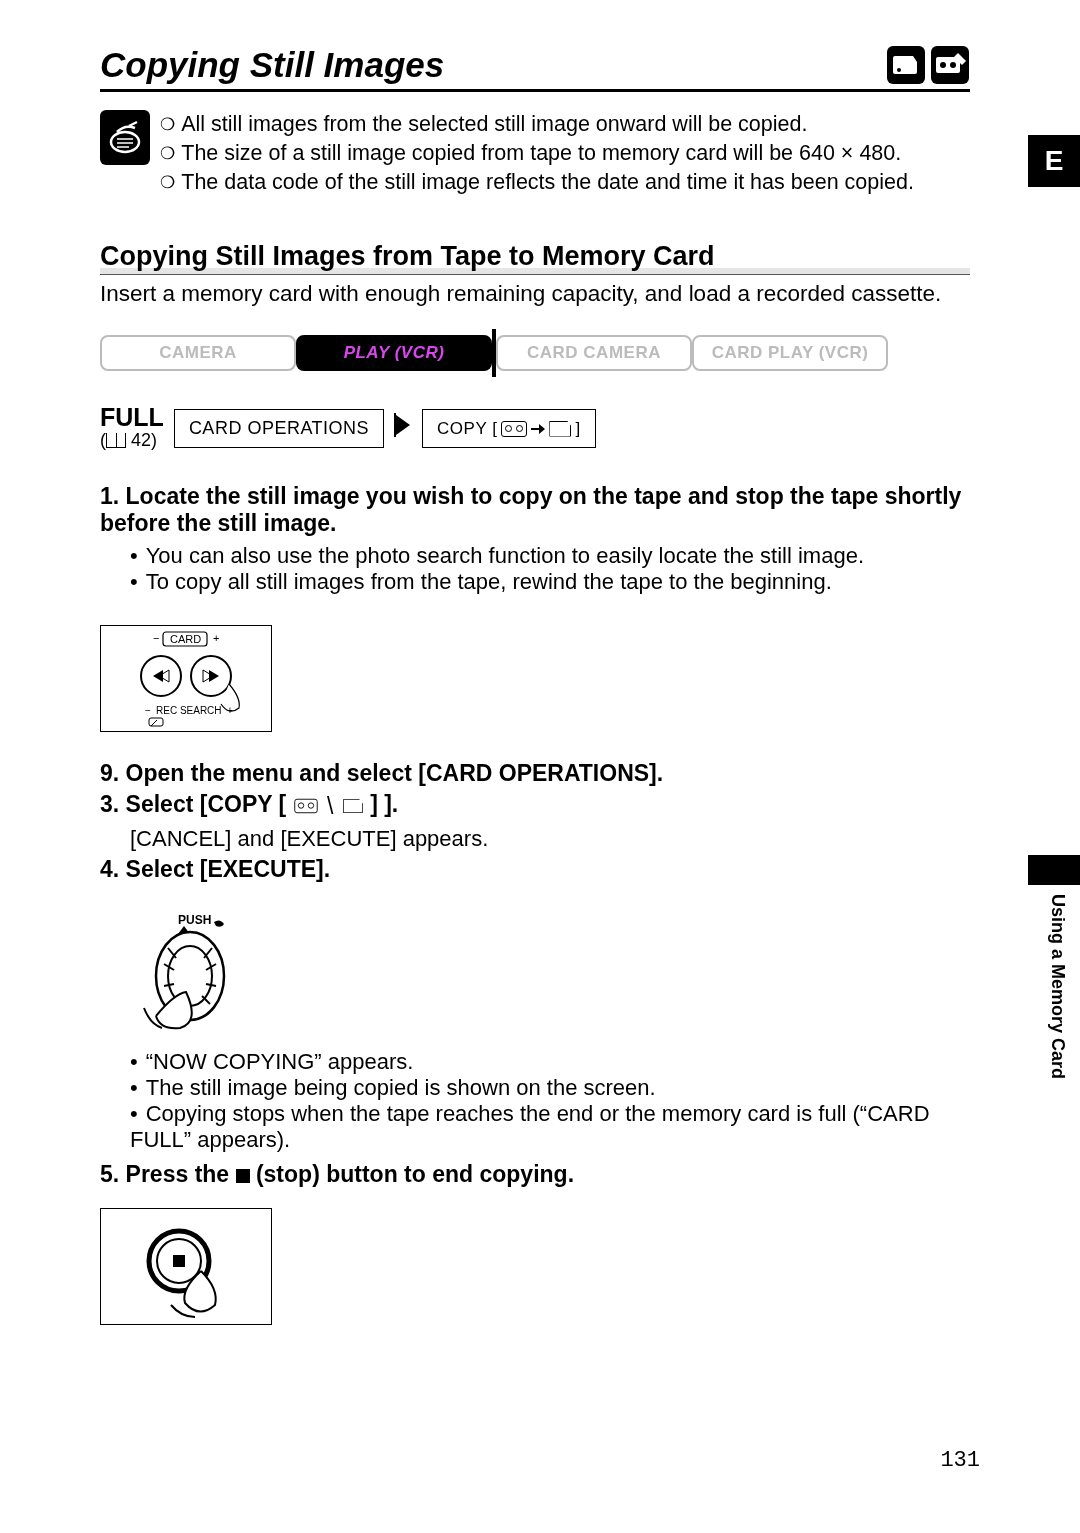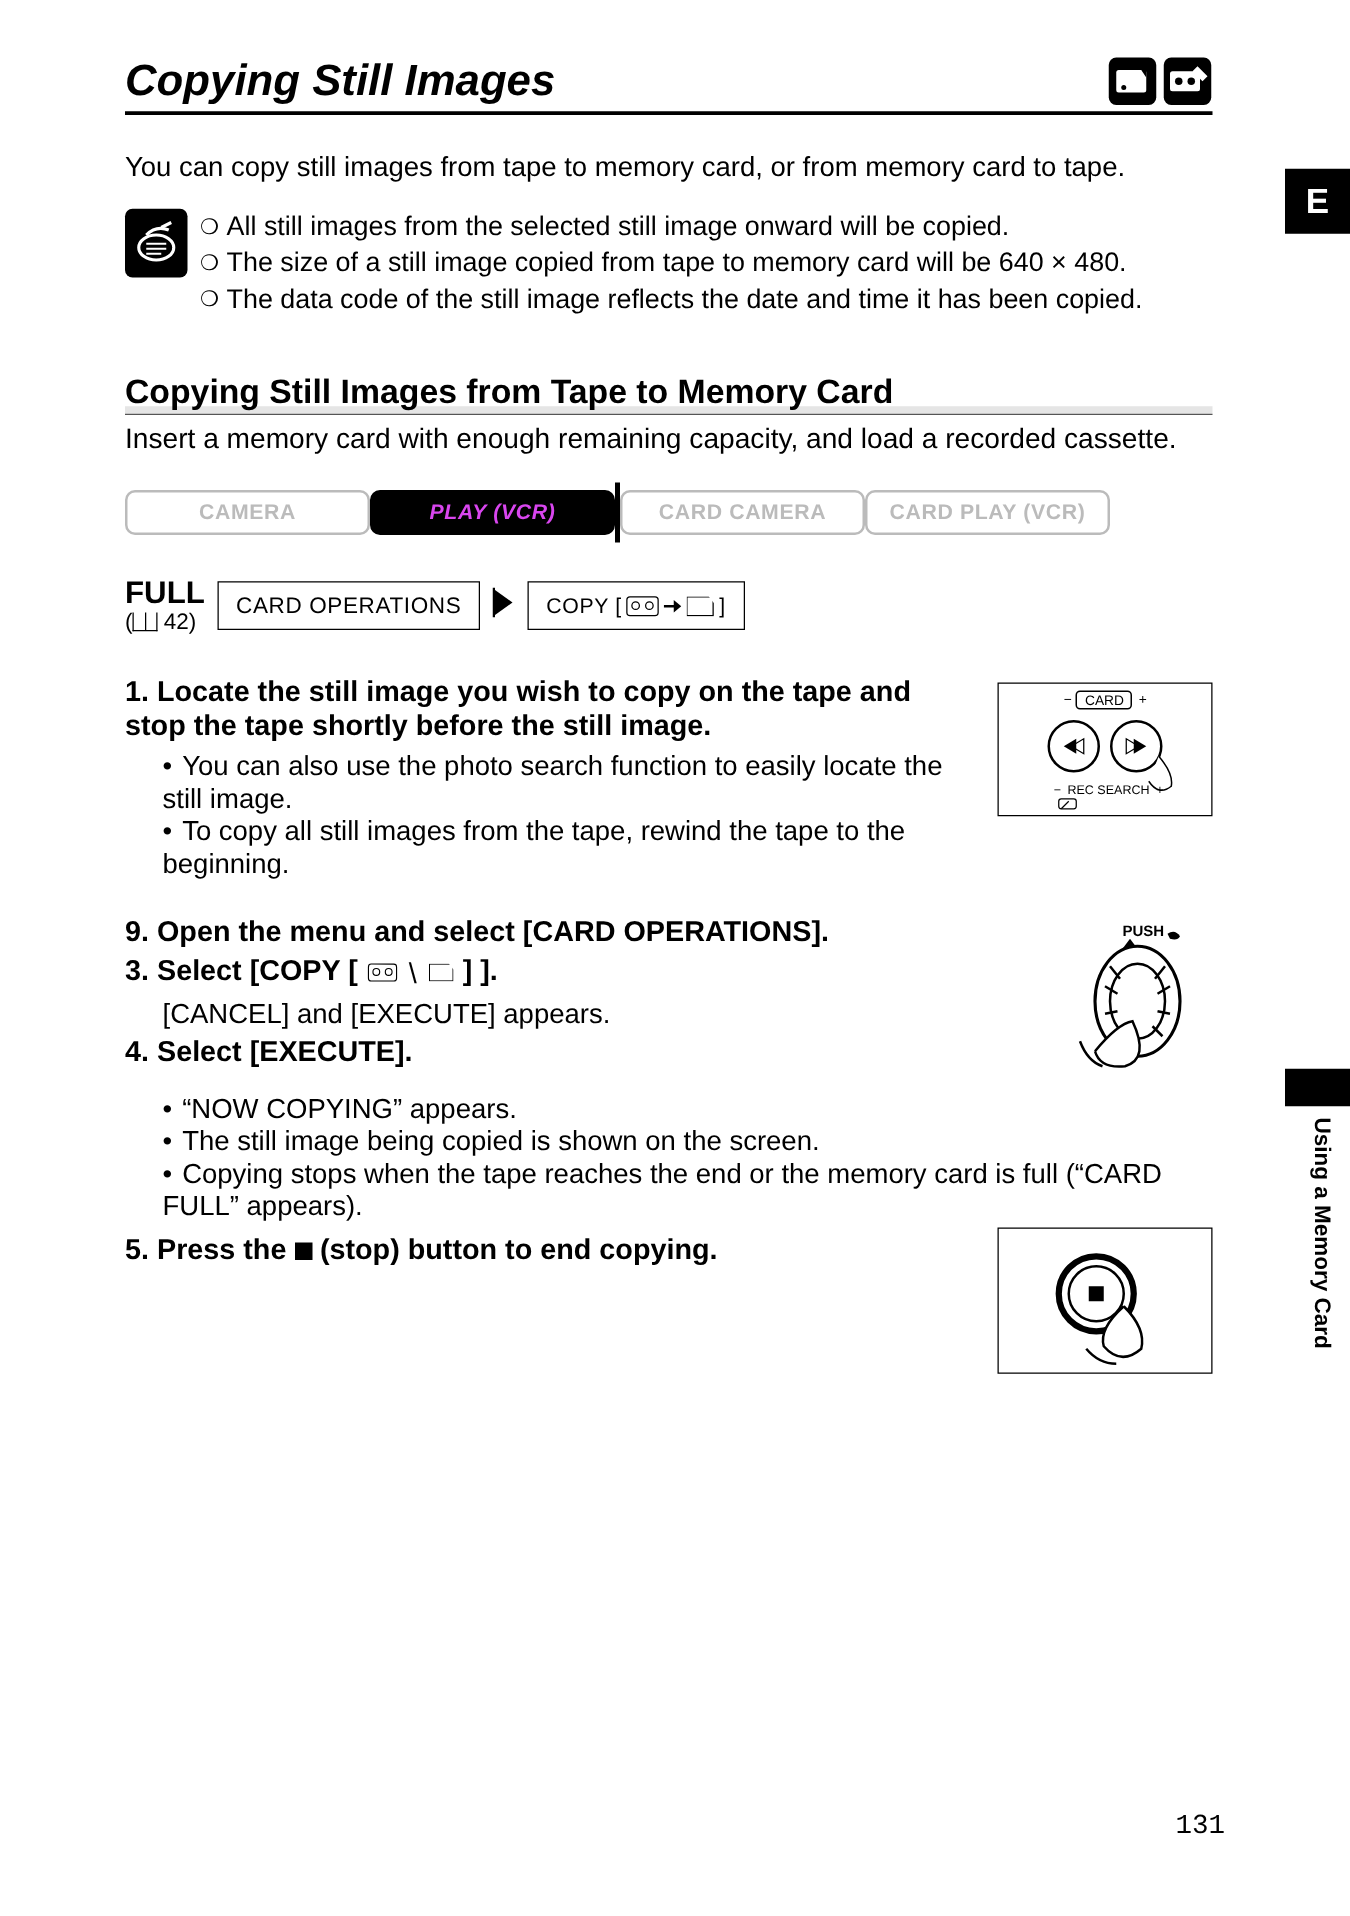--- a/index.html
+++ b/index.html
@@ -154,41 +154,42 @@
     font-size: 22px;
   }
   .step-body .bullet::before {
     content: "•";
     margin-right: 8px;
   }
   .step-row {
     display: flex;
     align-items: flex-start;
     gap: 20px;
+    flex-direction: column;
   }
   .step-text {
     flex: 1;
   }
   .illus {
     border: 1.5px solid #000;
     width: 170px;
     height: 105px;
     flex-shrink: 0;
     display: flex;
     align-items: center;
     justify-content: center;
     position: relative;
   }
   .illus2 {
     width: 170px;
     height: 140px;
     flex-shrink: 0;
     display: flex;
     align-items: center;
-    justify-content: flex-end;
+    justify-content: center;
   }
   .section-block {
     margin-top: 24px;
   }
   .e-tab {
     position: absolute;
     right: 0;
     top: 135px;
     width: 52px;
     height: 52px;
@@ -297,21 +298,20 @@
           <rect x="1" y="1" width="38" height="38" rx="6" fill="#000"></rect>
           <rect x="6" y="12" width="24" height="16" rx="2" fill="#fff"></rect>
           <circle cx="13" cy="20" r="3" fill="#000"></circle>
           <circle cx="23" cy="20" r="3" fill="#000"></circle>
           <polygon points="28,8 36,16 32,20 24,12" fill="#fff"></polygon>
         </svg>
       </div>
     </div>
   </div>
 
-  <div class="intro">You can copy still images from tape to memory card, or from memory card to tape.</div>
 
   <div class="note-row">
     <div class="note-icon">
       <svg width="36" height="40" viewBox="0 0 36 40">
         <ellipse cx="18" cy="24" rx="14" ry="10" fill="none" stroke="#fff" stroke-width="2.5"></ellipse>
         <path d="M10 14 Q18 6 28 10" fill="none" stroke="#fff" stroke-width="2.5"></path>
         <path d="M22 8 L30 4" stroke="#fff" stroke-width="2.5"></path>
         <line x1="10" y1="21" x2="26" y2="21" stroke="#fff" stroke-width="1.5"></line>
         <line x1="10" y1="25" x2="26" y2="25" stroke="#fff" stroke-width="1.5"></line>
         <line x1="10" y1="29" x2="22" y2="29" stroke="#fff" stroke-width="1.5"></line>

